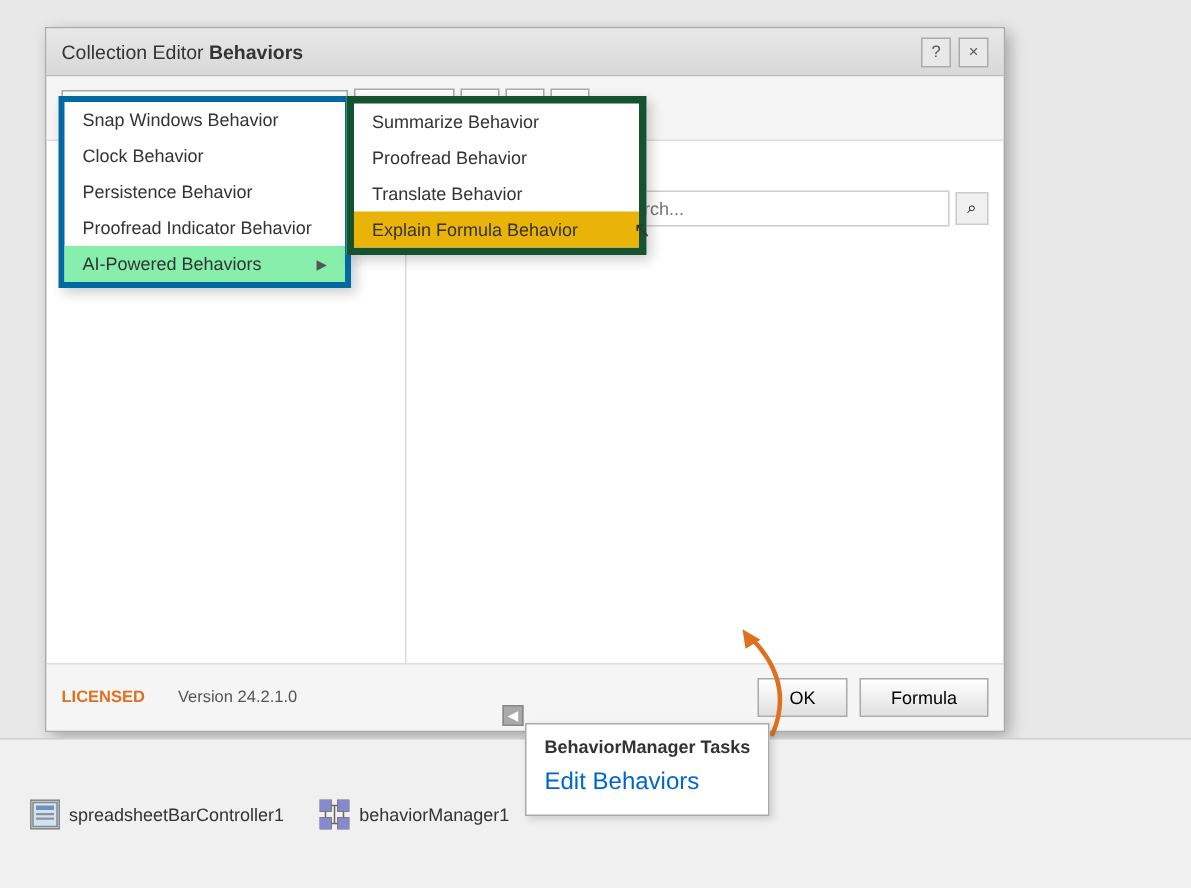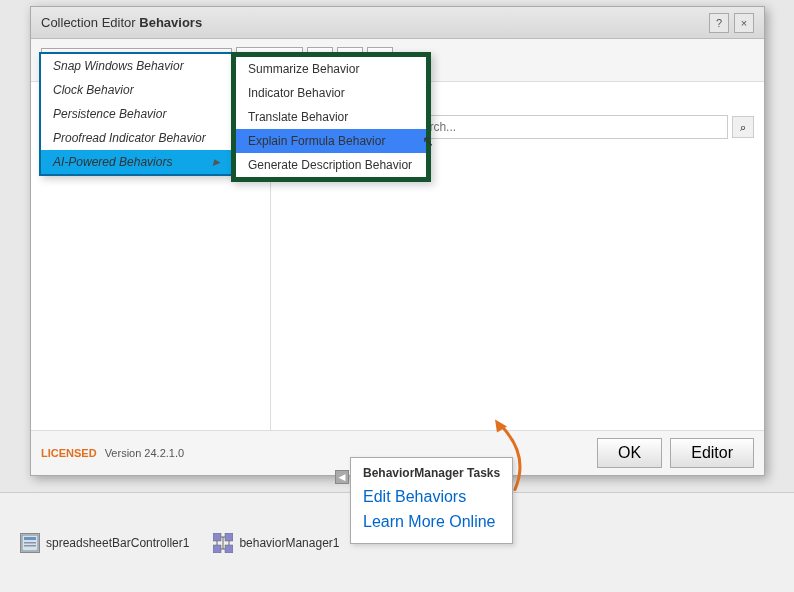--- a/index.html
+++ b/index.html
@@ -81,23 +81,23 @@
       position: absolute;
       bottom: 80px;
       left: 460px;
       width: 100px;
       height: 80px;
     }
 
     
     .dialog {
       position: absolute;
-      top: 6px;
+      top: 18px;
       left: 30px;
-      width: 735px;
+      width: 640px;
       height: 470px;
       background: #f5f5f5;
       border: 1px solid #aaa;
       box-shadow: 3px 3px 10px rgba(0,0,0,0.3);
       display: flex;
       flex-direction: column;
     }
 
     .dialog-titlebar {
       background: linear-gradient(to bottom, #e8e8e8, #d8d8d8);
@@ -267,21 +267,21 @@
       display: flex;
       align-items: center;
       justify-content: space-between;
       background: #f5f5f5;
       height: 45px;
     }
 
     .footer-left {
       display: flex;
       align-items: flex-start;
-      gap: 8px;
+      gap: 22px;
     }
 
     .licensed-badge {
       color: #e07020;
       font-weight: bold;
       font-size: 11px;
     }
 
     .version-text {
       color: #555;
@@ -290,50 +290,49 @@
 
     .footer-buttons {
       display: flex;
       gap: 8px;
     }
 
     .footer-btn {
       padding: 5px 20px;
       border: 1px solid #aaa;
       background: linear-gradient(to bottom, #fff, #e0e0e0);
-      font-size: 16px;
+      font-size: 12px;
       cursor: pointer;
       min-width: 60px;
     }
 
     
     .dropdown-menu {
       position: absolute;
       top: 45px;
       left: 8px;
       background: white;
-      border: 2px solid #0369a1;
+      border: 4px solid #0369a1;
       box-shadow: 3px 3px 8px rgba(0,0,0,0.2);
       min-width: 195px;
       z-index: 100;
-      font-style: italic;
     }
 
     .dropdown-item {
       padding: 5px 12px;
       font-size: 12px;
       color: #333;
       cursor: pointer;
       display: flex;
       align-items: center;
       justify-content: space-between;
     }
 
     .dropdown-item.highlighted {
-      background: #0ea5e9;
+      background: #86efac;
     }
 
     .dropdown-item.has-submenu::after {
       content: '▶';
       font-size: 9px;
       color: #555;
     }
 
     
     .submenu {
@@ -348,21 +347,21 @@
     }
 
     .submenu-item {
       padding: 5px 12px;
       font-size: 12px;
       color: #333;
       cursor: pointer;
     }
 
     .submenu-item.selected {
-      background: #3b82f6;
+      background: #eab308;
     }
 
     
     .cursor-indicator {
       position: absolute;
       right: -8px;
       top: 50%;
       transform: translateY(-50%);
       font-size: 14px;
       color: #333;
@@ -411,27 +410,26 @@
     <div class="dropdown-item">
       <span>Proofread Indicator Behavior</span>
     </div>
     <div class="dropdown-item has-submenu highlighted">
       <span>AI-Powered Behaviors</span>
     </div>
   </div>
 
   <div class="submenu">
     <div class="submenu-item">Summarize Behavior</div>
-    <div class="submenu-item">Indicator Behavior</div>
+    <div class="submenu-item">Proofread Behavior</div>
     <div class="submenu-item">Translate Behavior</div>
     <div class="submenu-item selected" style="position:relative;">
       <span>Explain Formula Behavior</span>
       <span class="cursor-indicator">↖</span>
     </div>
-    <div class="submenu-item">Generate Description Behavior</div>
   </div>
 
   <div class="dialog-content">
     <div class="left-panel"></div>
     <div class="right-panel">
       <div class="properties-title">Properties</div>
       <div class="search-bar">
         <div class="search-icons">
           <div class="search-icon-btn">
             <span>≡</span>
@@ -448,21 +446,21 @@
     </div>
   </div>
 
   <div class="dialog-footer">
     <div class="footer-left">
       <span class="licensed-badge">LICENSED</span>
       <span class="version-text">Version 24.2.1.0</span>
     </div>
     <div class="footer-buttons">
       <button class="footer-btn">OK</button>
-      <button class="footer-btn">Editor</button>
+      <button class="footer-btn">Formula</button>
     </div>
   </div>
 </div>
 
 <svg class="arrow-svg" viewBox="0 0 100 80" xmlns="http://www.w3.org/2000/svg" style="position:absolute; bottom:95px; left:455px; width:100px; height:85px;">
   <path d="M 60 75 Q 75 40 45 10" stroke="#e07020" stroke-width="3" fill="none" stroke-linecap="round"></path>
   <polygon points="40,5 42,18 52,12" fill="#e07020"></polygon>
 </svg>
 
 <div class="designer-area">
@@ -496,14 +494,13 @@
   </div>
 </div>
 
 <div style="position:absolute; bottom:108px; left:335px;">
   <div style="width:14px;height:14px;background:#aaa;border:1px solid #888;display:flex;align-items:center;justify-content:center;font-size:9px;color:white;cursor:pointer;">◀</div>
 </div>
 
 <div class="task-panel" style="position:absolute;bottom:48px;left:350px;margin-top:44px;">
   <div class="task-panel-title">BehaviorManager Tasks</div>
   <a class="task-panel-link">Edit Behaviors</a>
-  <a class="task-panel-link">Learn More Online</a>
 </div>
 
 </body></html>

